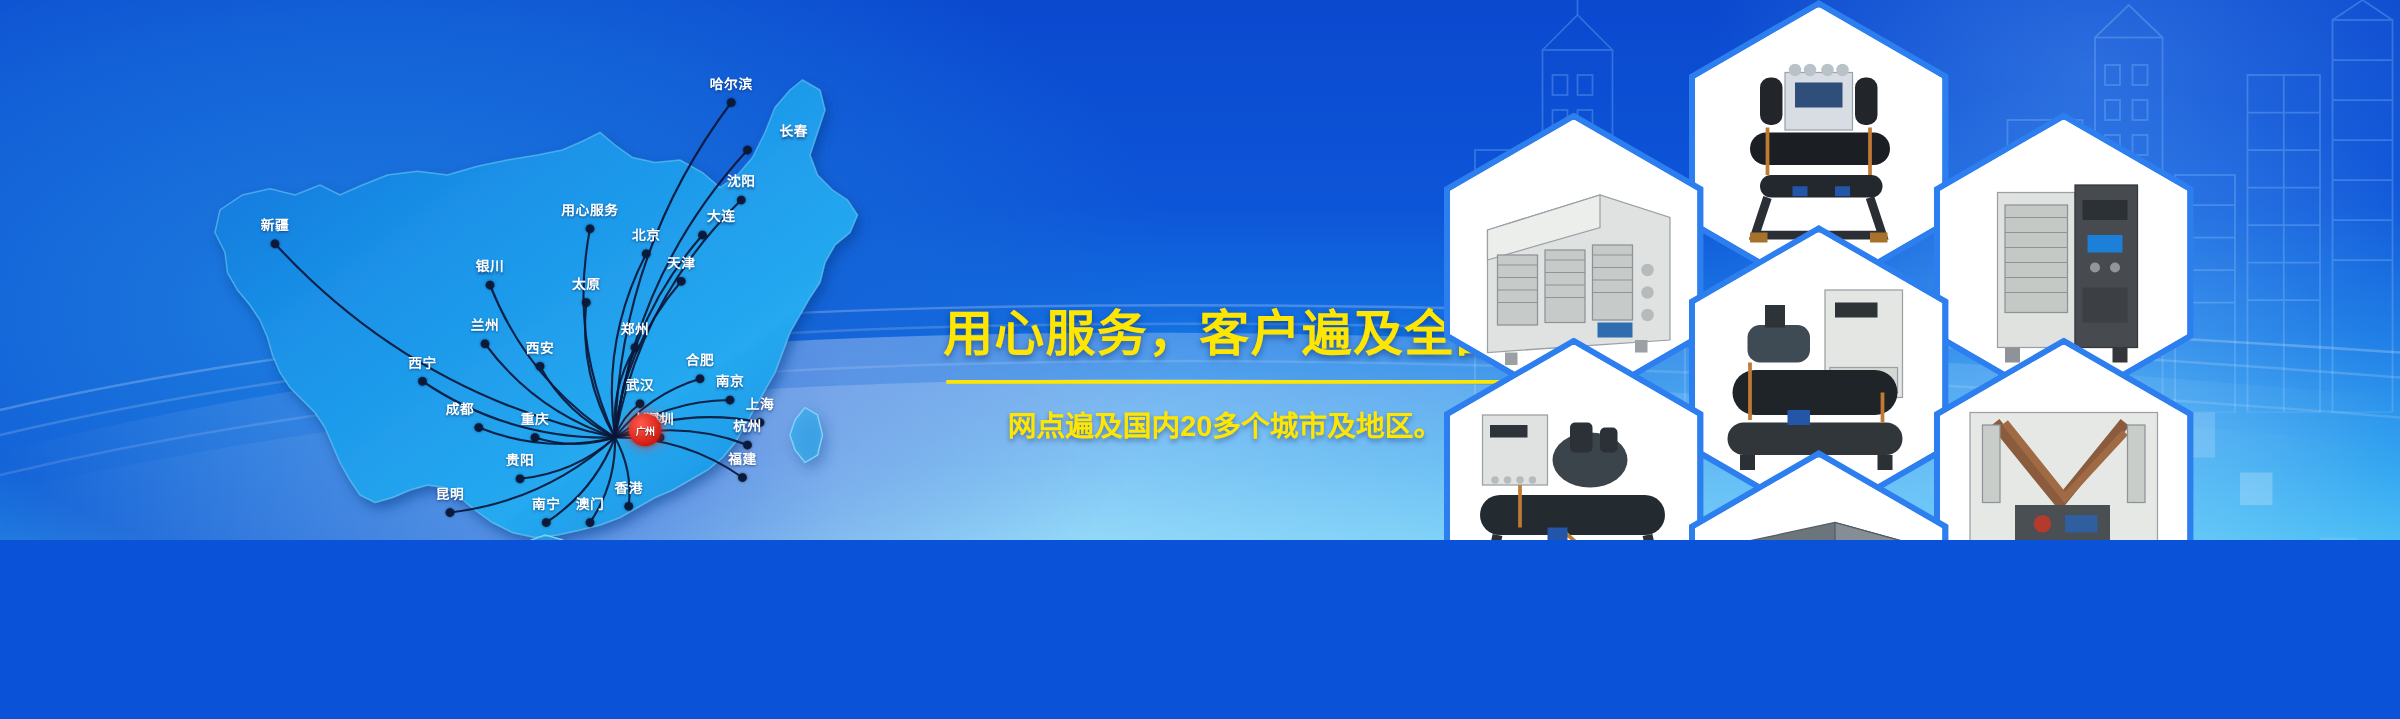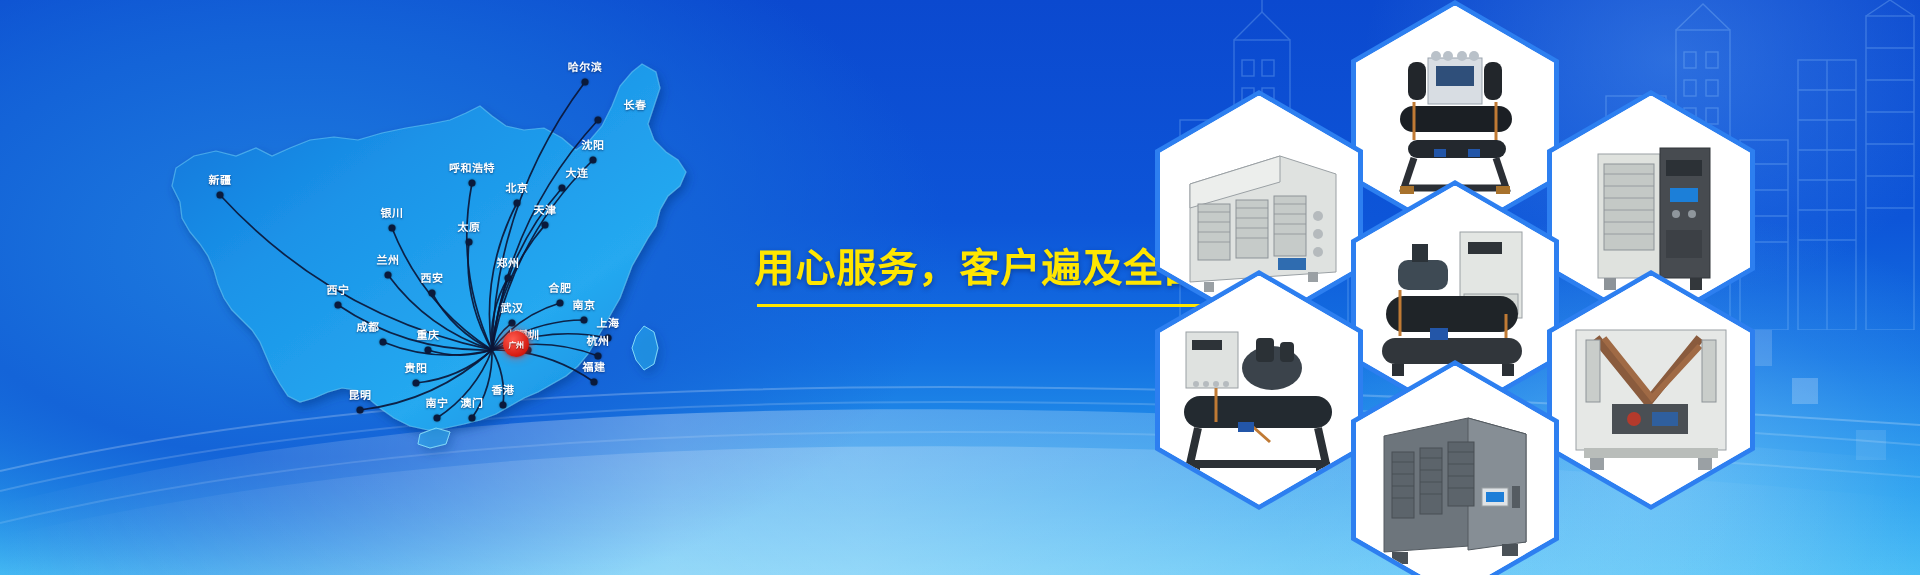--- a/index.html
+++ b/index.html
@@ -1,21 +1,21 @@
 <!DOCTYPE html>
 <html lang="zh-CN"><head>
 <meta charset="utf-8">
 <title>Banner</title>
 <style>
   html,body{margin:0;padding:0;background:#0a52d8;}
   *{box-sizing:border-box;}
   body{font-family:"Liberation Sans","DejaVu Sans",sans-serif;}
 
   .banner{
-    position:relative;width:1920px;height:575px;overflow:hidden;
+    position:relative;width:1920px;height:432px;overflow:hidden;
     background:
       radial-gradient(ellipse 900px 520px at 300px 250px, #1e7fe0 0%, #1464d8 40%, rgba(14,74,210,0) 72%),
       linear-gradient(180deg,#0b49cf 0%,#0d55d8 38%,#1472e2 62%,#2aa0ee 86%,#46bcf4 100%);
   }
 
   
   .bg-layer{position:absolute;inset:0;pointer-events:none;}
 
   .skyline{position:absolute;top:0;height:330px;opacity:.30;}
   .skyline svg{display:block;}
@@ -274,21 +274,21 @@
     <div id="city-layer">
         <div class="city-dot" style="left: 465px; top: 62px;"></div>
         <div class="city-label" style="left: 465px; top: 54px;">哈尔滨</div>
         <div class="city-dot" style="left: 478px; top: 100px;"></div>
         <div class="city-label" style="left: 478px; top: 92px; margin-left: 37px;">长春</div>
         <div class="city-dot" style="left: 473px; top: 140px;"></div>
         <div class="city-label" style="left: 473px; top: 132px;">沈阳</div>
         <div class="city-dot" style="left: 442px; top: 168px;"></div>
         <div class="city-label" style="left: 442px; top: 160px; margin-left: 15px;">大连</div>
         <div class="city-dot" style="left: 352px; top: 163px;"></div>
-        <div class="city-label" style="left: 352px; top: 155px;">呼和浩特</div>
+        <div class="city-label" style="left: 352px; top: 155px;">用心服务</div>
         <div class="city-dot" style="left: 397px; top: 183px;"></div>
         <div class="city-label" style="left: 397px; top: 175px;">北京</div>
         <div class="city-dot" style="left: 425px; top: 205px;"></div>
         <div class="city-label" style="left: 425px; top: 197px;">天津</div>
         <div class="city-dot" style="left: 272px; top: 208px;"></div>
         <div class="city-label" style="left: 272px; top: 200px;">银川</div>
         <div class="city-dot" style="left: 349px; top: 222px;"></div>
         <div class="city-label" style="left: 349px; top: 214px;">太原</div>
         <div class="city-dot" style="left: 100px; top: 175px;"></div>
         <div class="city-label" style="left: 100px; top: 167px;">新疆</div>
@@ -333,20 +333,21 @@
       </div>
 
     <div class="hub-dot" id="hub-dot" style="left: 372px; top: 324px; margin-left: 24px;">
       <span>广州</span>
     </div>
   </div>
 
   <div class="copy">
     <h1 class="headline">用心服务，客户遍及全国</h1>
     <div class="rule"></div>
+    <p class="sub2">网点遍及国内20多个城市及地区。</p>
   </div>
 
   <div class="hex-grid">
 
     <div class="hex" style="left:196px;top:28px;">
       <div class="inner">
         <svg viewBox="0 0 198 229" width="198" height="229">
           <rect width="198" height="229" fill="#fff"></rect>
           <rect x="72" y="52" width="54" height="46" fill="#d8dde3" stroke="#9aa3ad"></rect>
           <rect x="80" y="60" width="38" height="20" fill="#2f4f7a"></rect>

